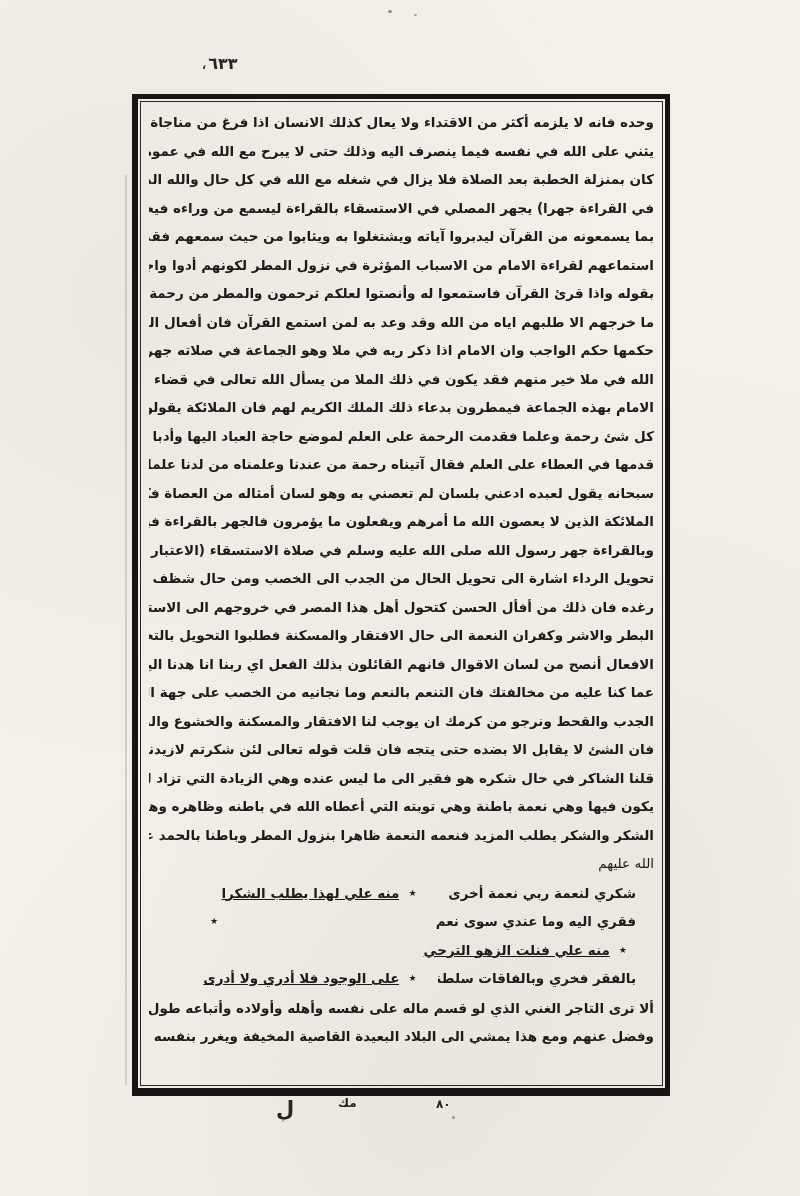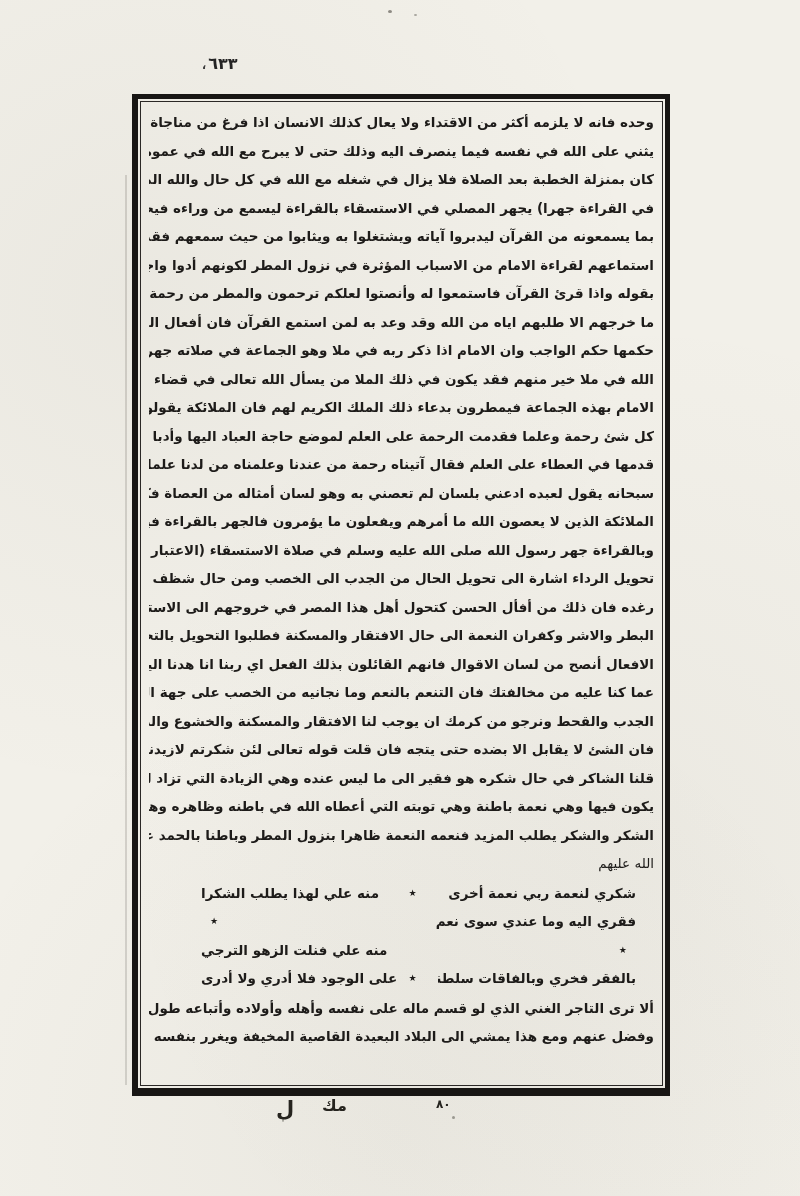--- a/index.html
+++ b/index.html
@@ -72,34 +72,34 @@
   .poetry-line {
     display: flex;
     direction: rtl;
     align-items: baseline;
     font-size: 13.5px;
     font-weight: 700;
     line-height: 28.5px;
     color: #1d1b19;
   }
   .hemistich-right { flex: 1 1 0; text-align: right; white-space: nowrap; overflow: hidden; margin-left: 12px; }
-  .hemistich-left  { flex: 1 1 0; text-align: left;  white-space: nowrap; overflow: hidden; }
+  .hemistich-left  { flex: 1 1 0; text-align: right;  white-space: nowrap; overflow: hidden; text-decoration: underline; }
   .verse-star {
     flex: 0 0 auto;
     padding: 0 9px;
     font-size: 15px;
   }
   .bottom-mark {
     position: absolute;
     font-weight: 700;
     color: #26241f;
     direction: rtl;
   }
   .mark-lam   { left: 276px; top: 1097px; font-size: 21px; }
-  .mark-mim   { left: 322px; top: 1096px; font-size: 16px; }
+  .mark-mim   { left: 338px; top: 1096px; font-size: 12px; }
   .mark-num   { left: 436px; top: 1097px; font-size: 12px; letter-spacing: 1px; }
   .ghost-rule {
     position: absolute;
     left: 125px; top: 175px;
     width: 2px; height: 910px;
     background: rgba(50, 46, 40, 0.16);
   }
   .speck { position: absolute; background: #3a372f; border-radius: 50%; }
   .speck-a { left: 388px; top: 10px;  width: 4px; height: 3px; opacity: .55; }
   .speck-b { left: 414px; top: 14px;  width: 3px; height: 2px; opacity: .4; }

